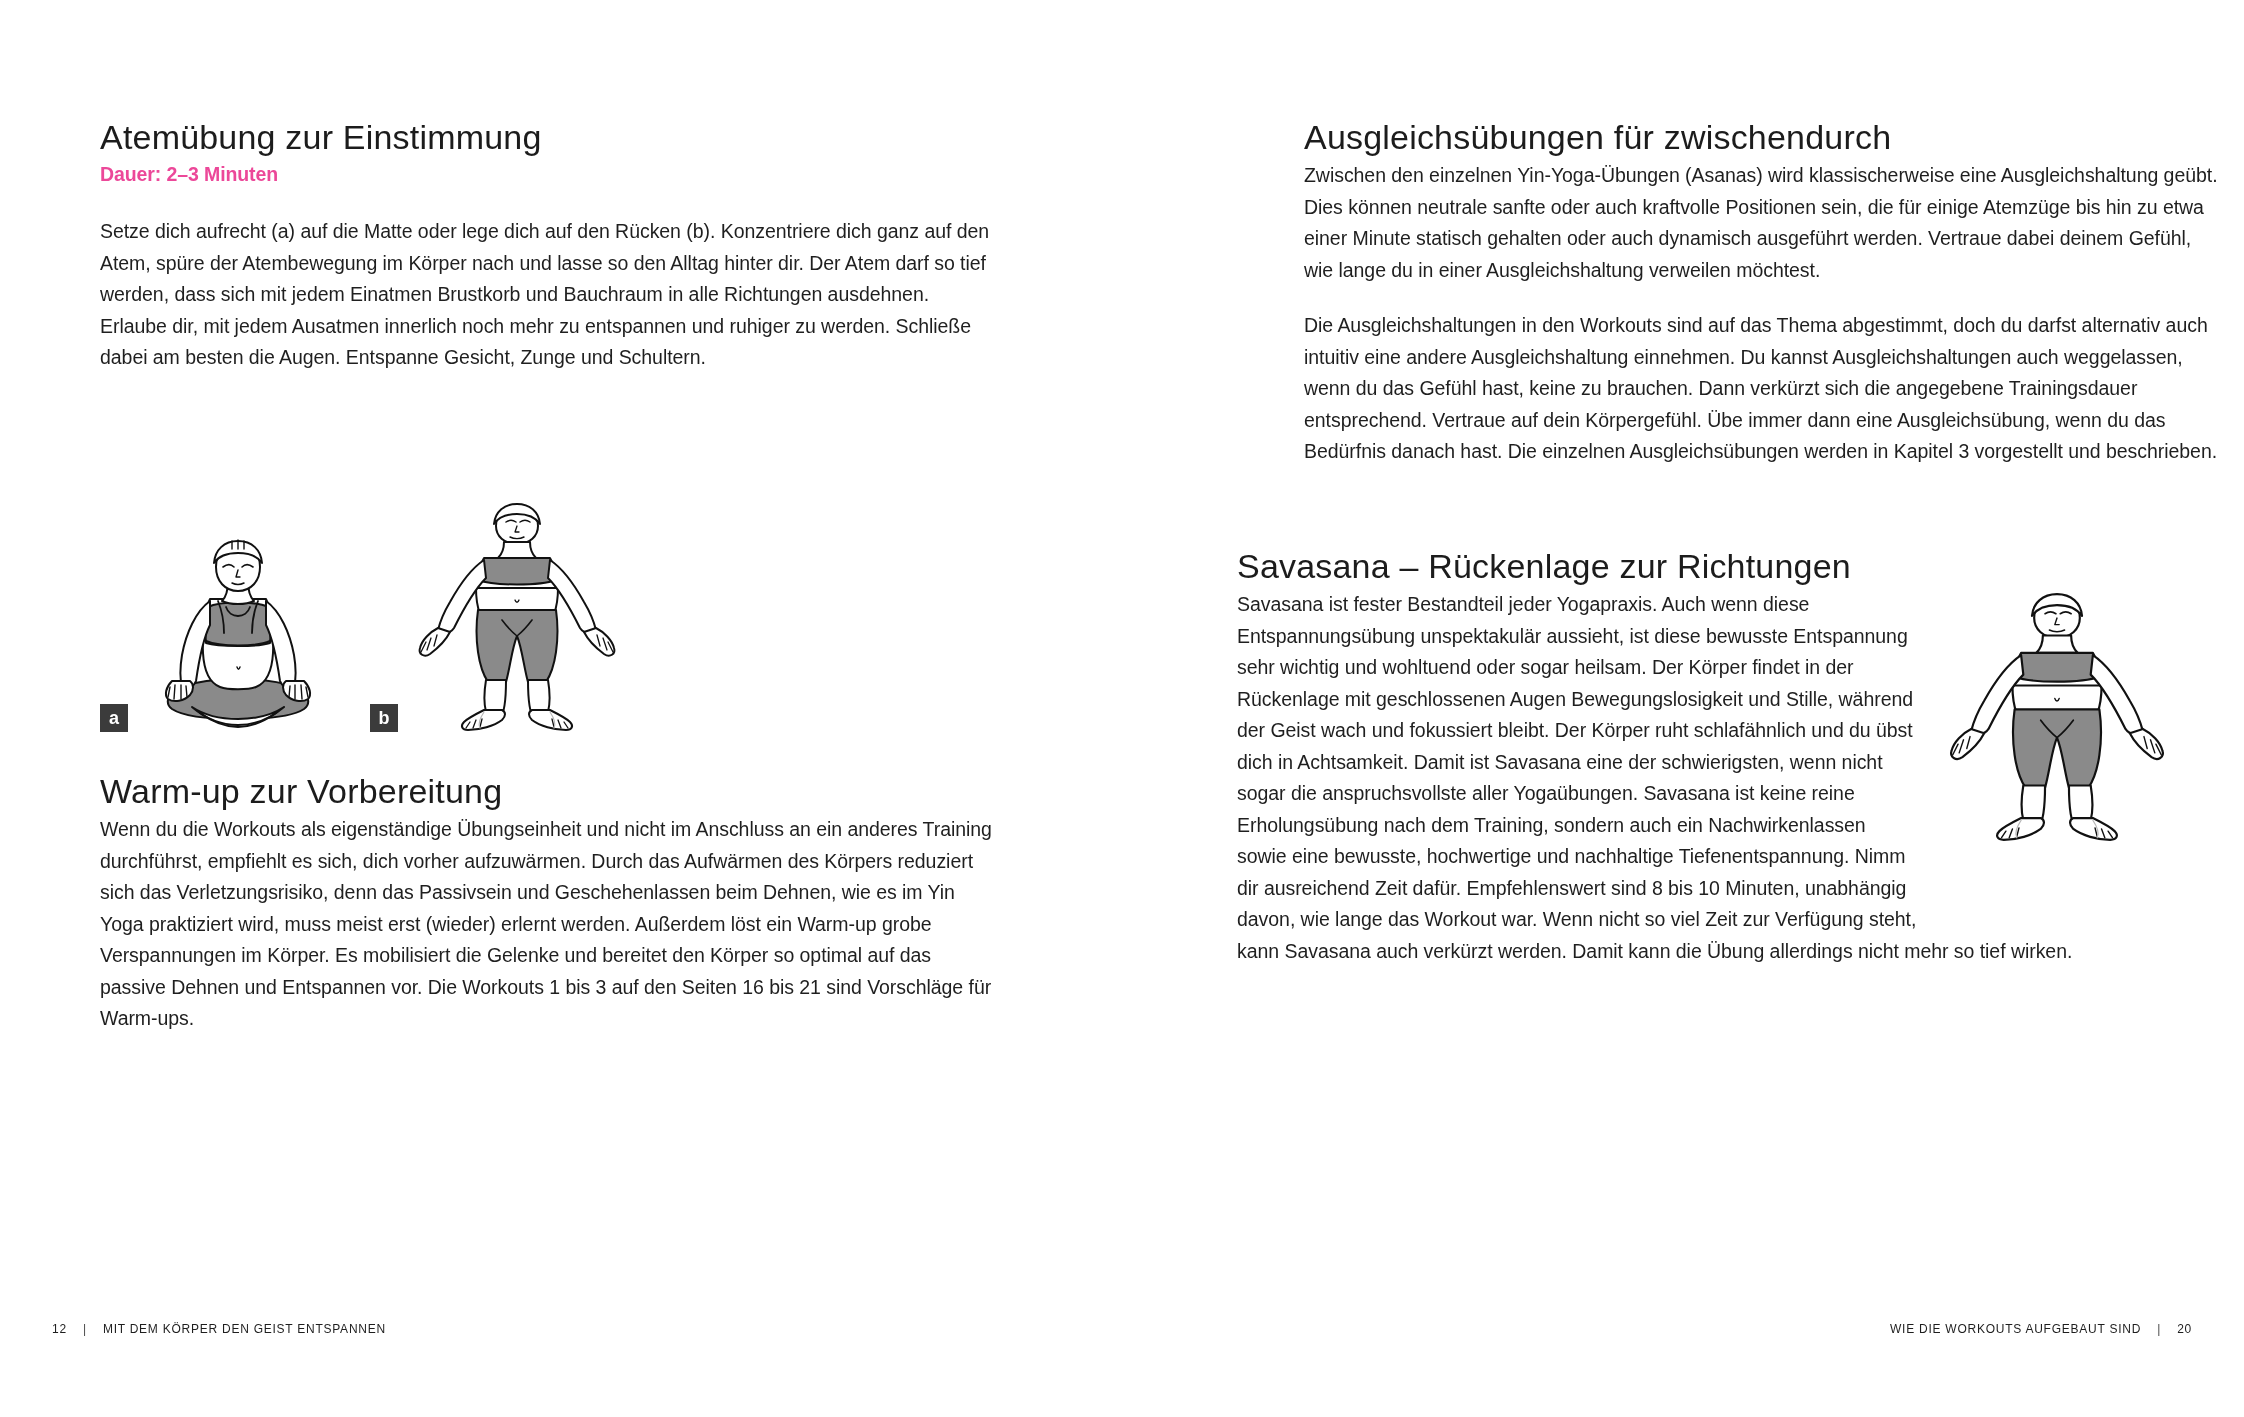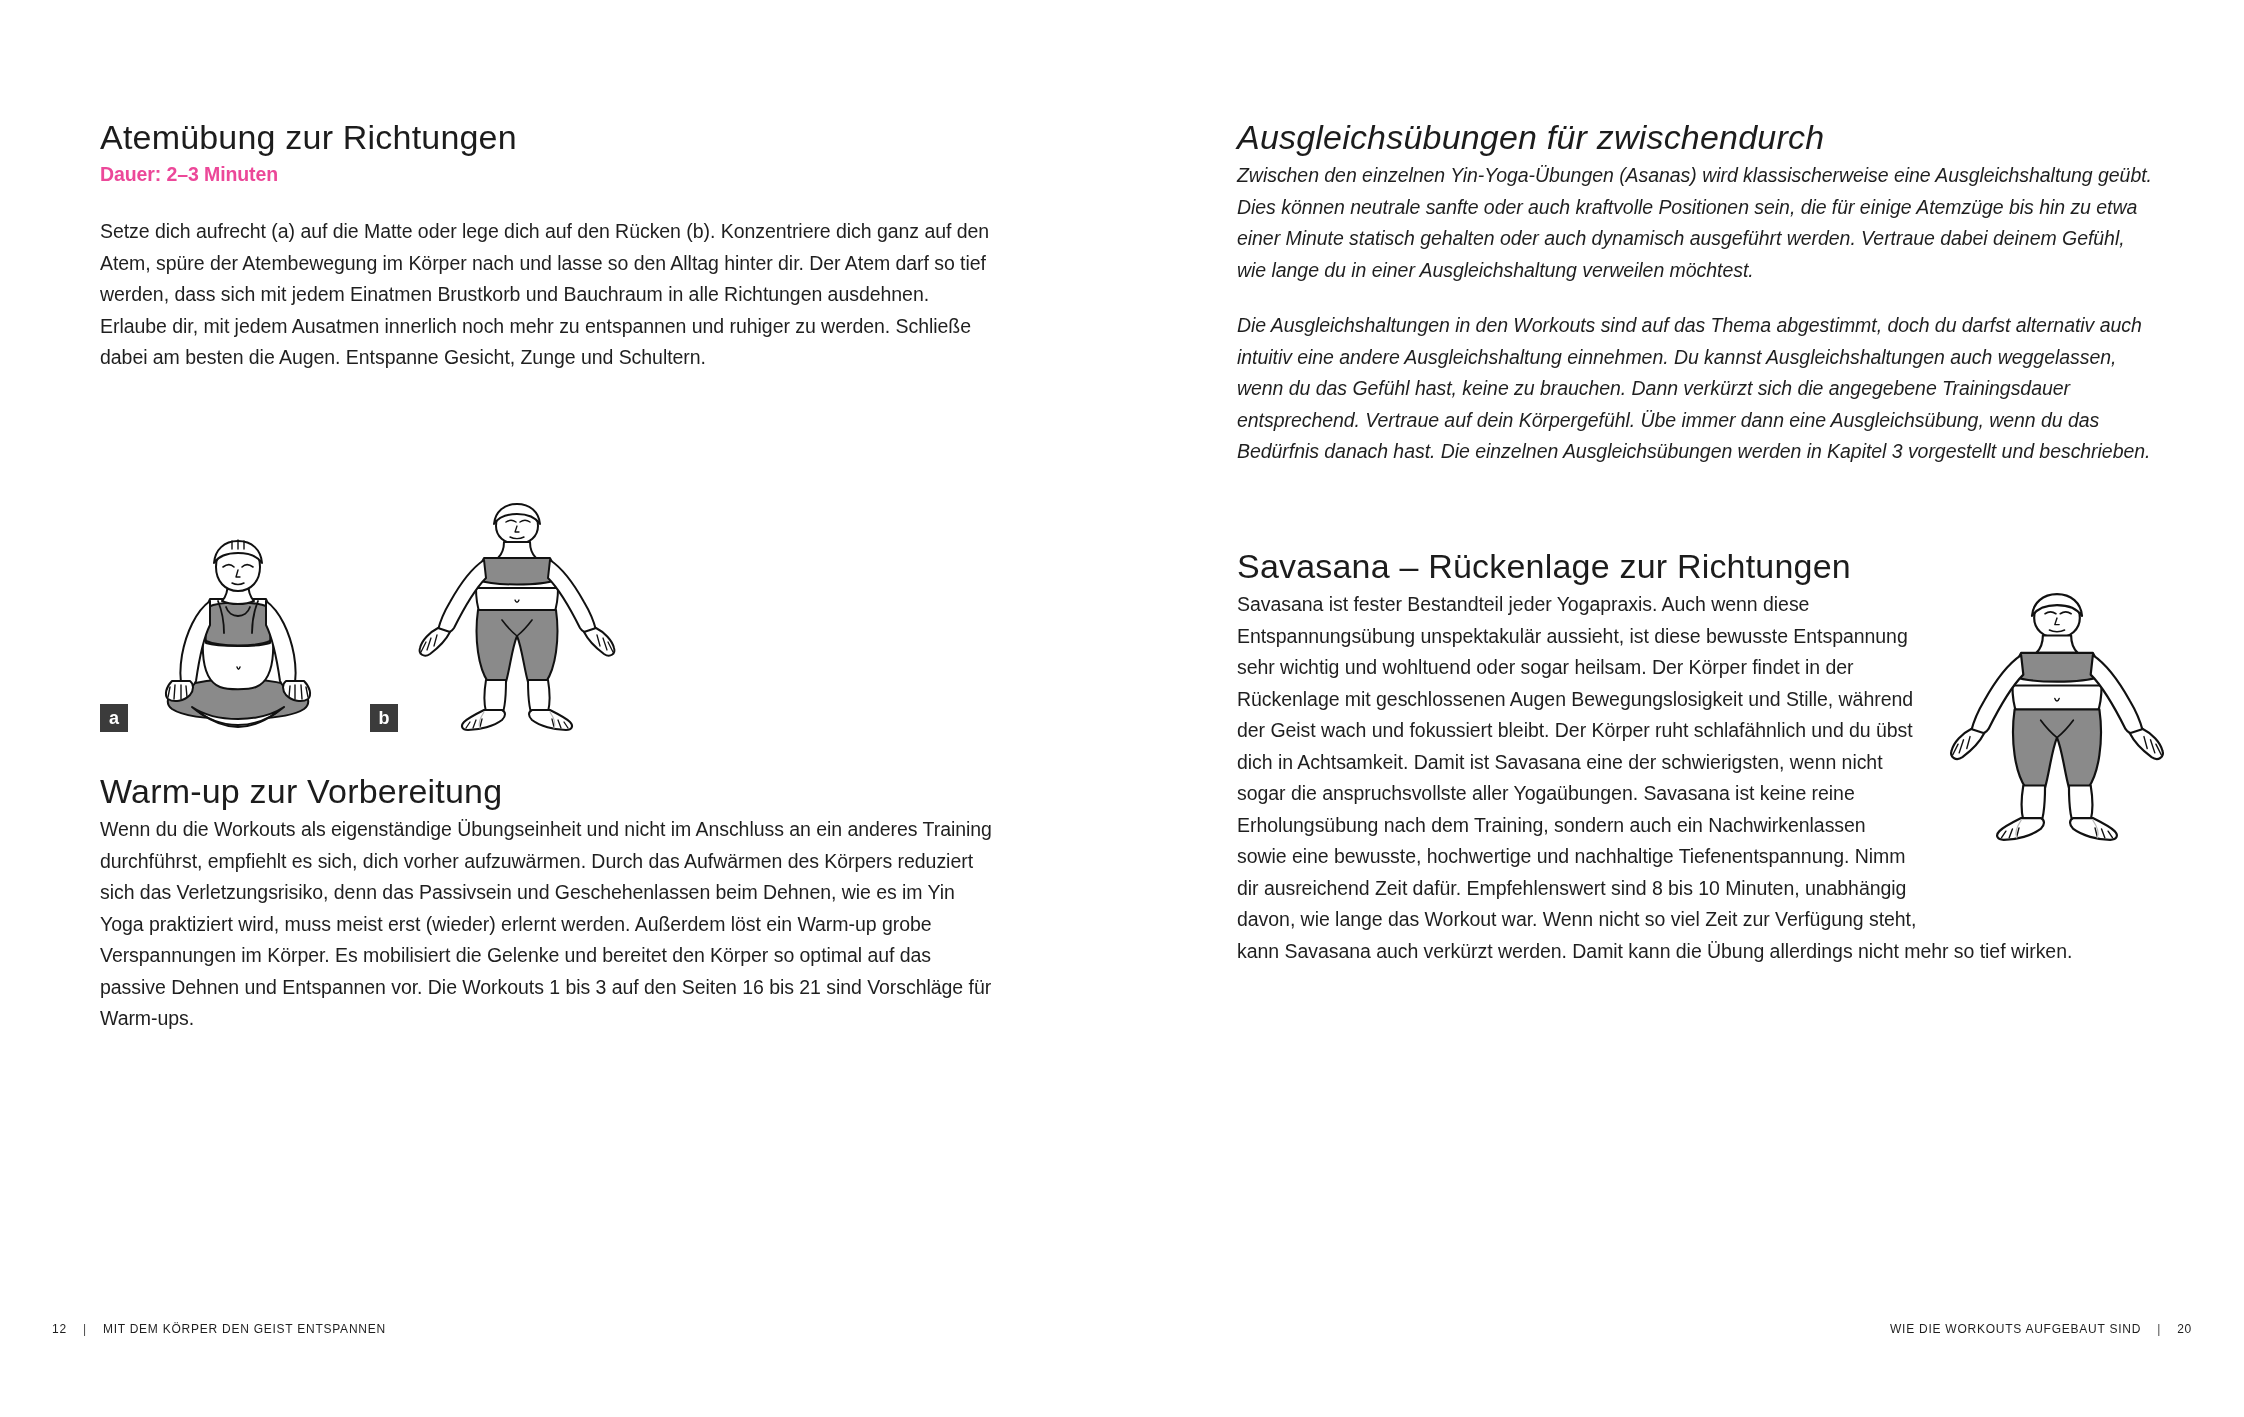--- a/index.html
+++ b/index.html
@@ -21,21 +21,21 @@
     inset: 0;
     background: #ffffff;
   }
 
   
   .col {
     position: absolute;
     top: 118px;
   }
   .col-left  { left: 100px;  width: 900px; }
-  .col-right { left: 1237px; width: 920px; font-style: italic; }
+  .col-right { left: 1304px; width: 920px; }
 
   
   h1.section-title {
     font-size: 34px;
     font-weight: 300;
     letter-spacing: 0.2px;
     line-height: 1.12;
     margin: 0 0 7px 0;
     color: #1c1c1c;
     font-stretch: condensed;
@@ -130,21 +130,21 @@
     color: #4a4a4a;
   }
   .pagenum { font-weight: 400; }
 </style>
 </head>
 <body>
 
 <div class="page">
 
   <div class="col col-left">
-    <h1 class="section-title">Atemübung zur Richtungen</h1>
+    <h1 class="section-title">Atemübung zur Einstimmung</h1>
     <div class="subhead">Dauer: 2–3 Minuten</div>
     <div class="spacer-24"></div>
     <p class="body">Setze dich aufrecht (a) auf die Matte oder lege dich auf den Rücken (b). Konzentriere dich ganz auf den Atem, spüre der Atembewegung im Körper nach und lasse so den Alltag hinter dir. Der Atem darf so tief werden, dass sich mit jedem Einatmen Brustkorb und Bauchraum in alle Richtungen ausdehnen. Erlaube dir, mit jedem Ausatmen innerlich noch mehr zu entspannen und ruhiger zu werden. Schließe dabei am besten die Augen. Entspanne Gesicht, Zunge und Schultern.</p>
   </div>
 
   <div class="figure-row">
 
     <div class="fig fig-a">
       <svg viewBox="0 0 180 195" xmlns="http://www.w3.org/2000/svg">
         <g fill="#ffffff" stroke="#111111" stroke-width="2" stroke-linejoin="round" stroke-linecap="round">

